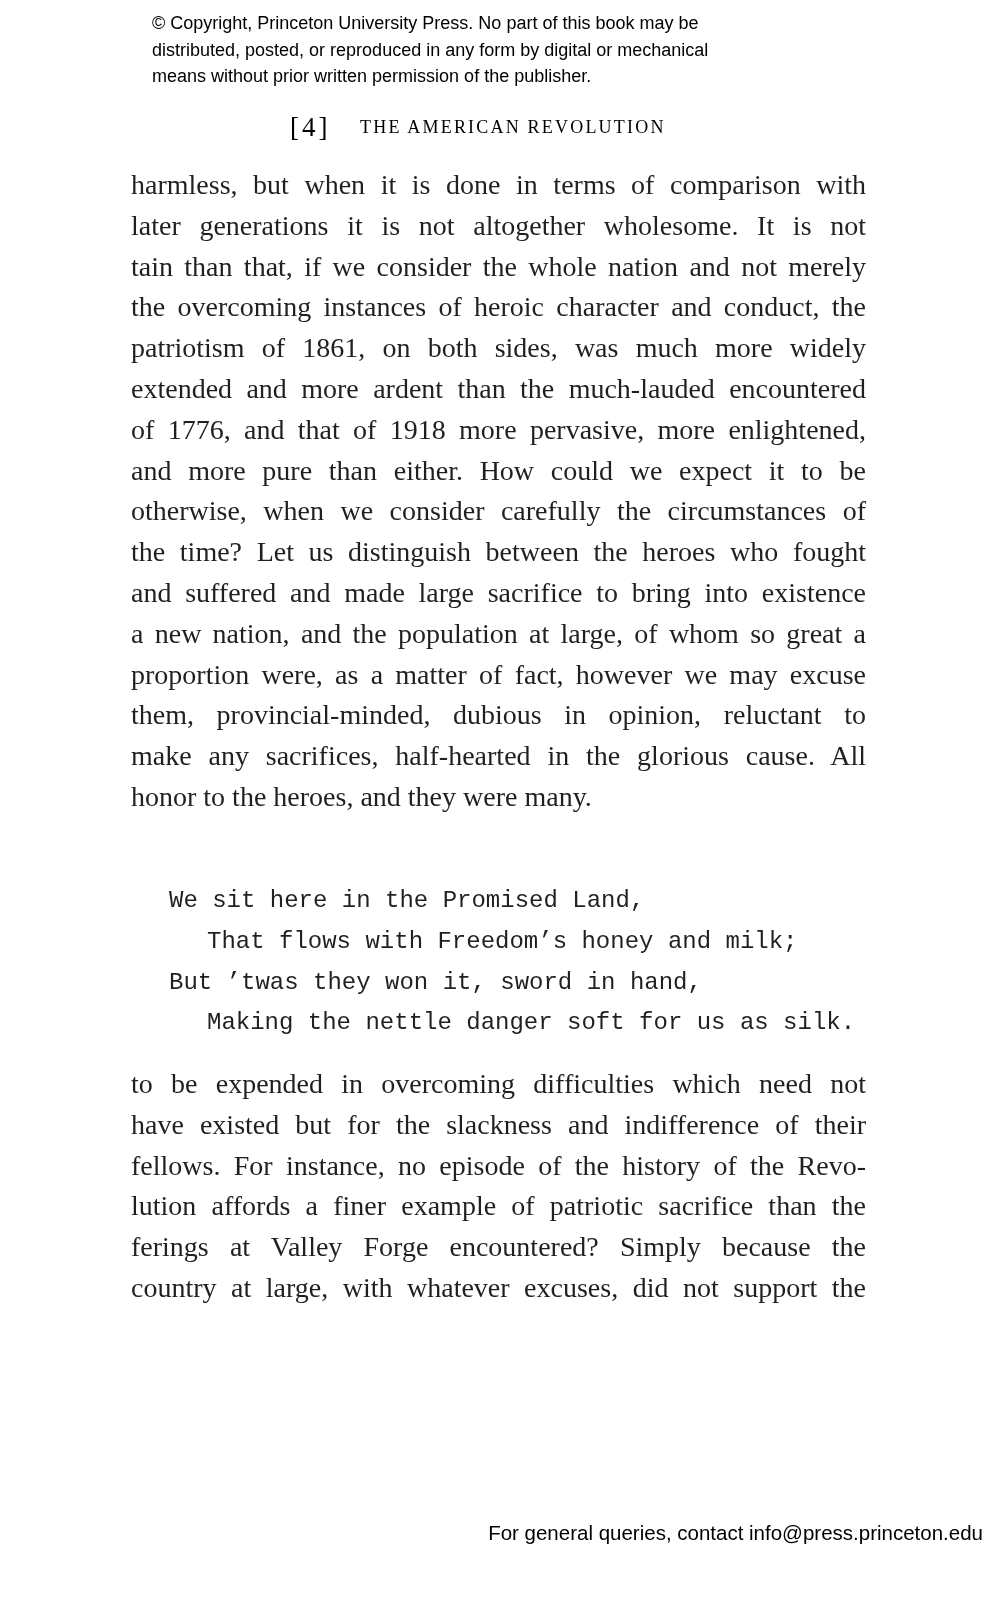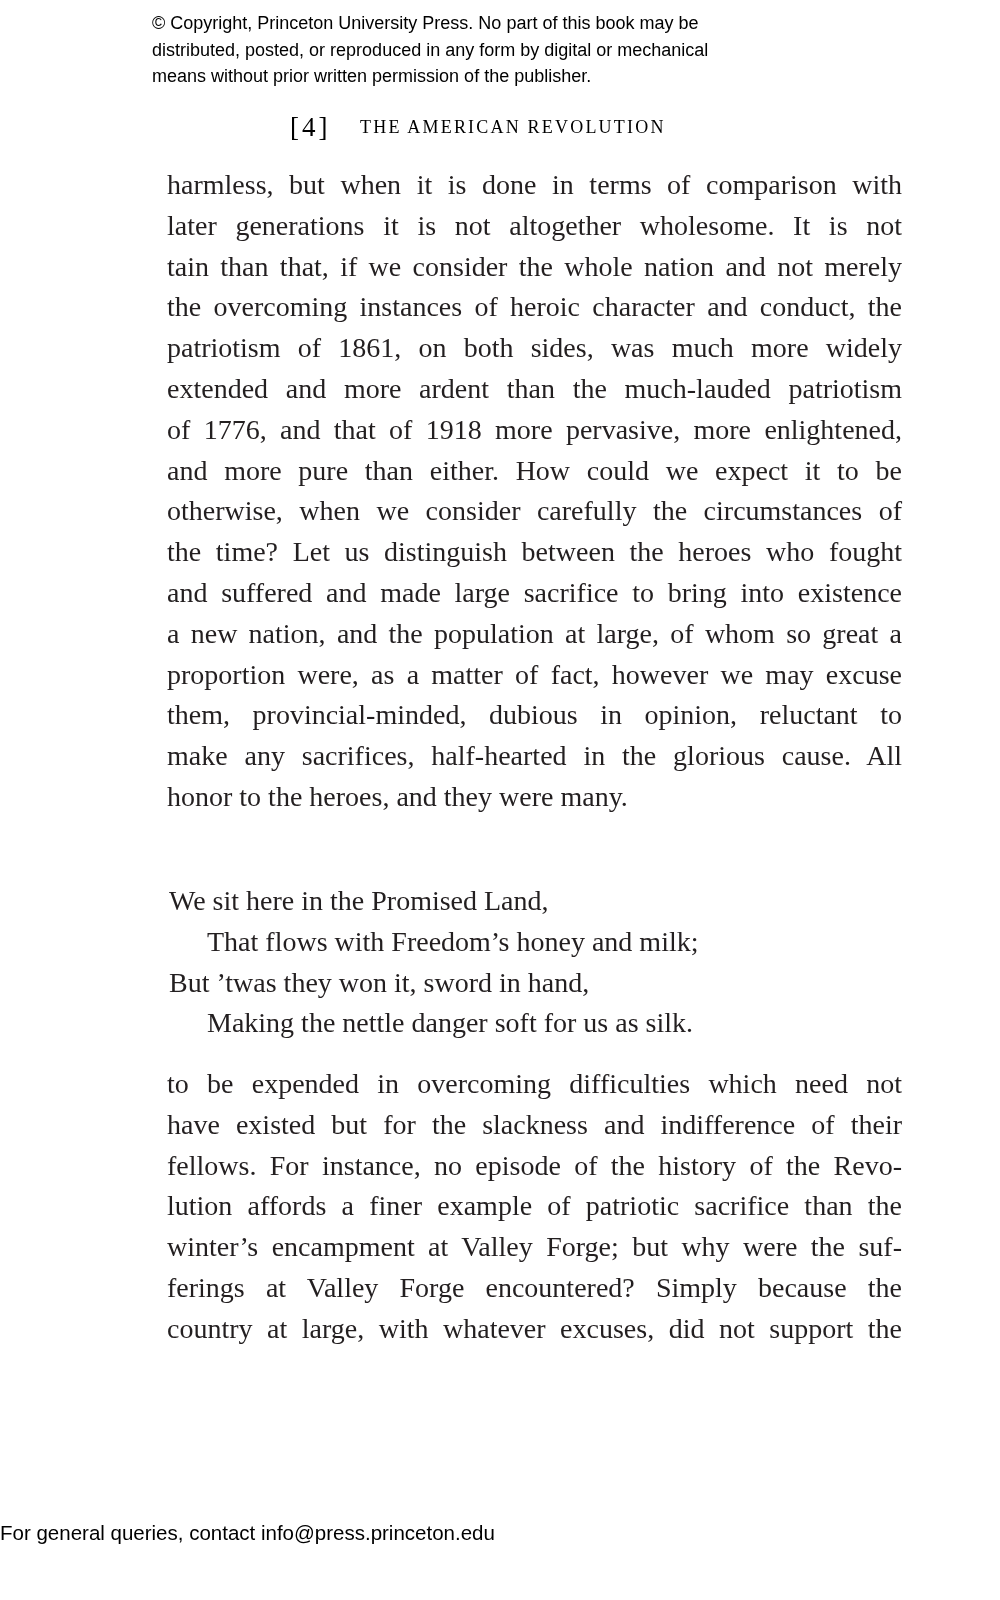--- a/index.html
+++ b/index.html
@@ -50,57 +50,56 @@
       top: -3px;
     }
     .body-text {
       position: absolute;
       left: 131px;
       width: 735px;
       font-family: "Liberation Serif", serif;
       font-size: 28px;
       line-height: 40.8px;
       color: #231f20;
-      margin-left: 36px;
     }
     .body-text .line {
       display: block;
       height: 40.8px;
       white-space: nowrap;
       text-align: justify;
       text-align-last: justify;
     }
     .body-text .line.last {
       text-align-last: left;
     }
     .para-1 { top: 165px; }
     .para-2 { top: 1064px; }
     .verse {
       position: absolute;
       left: 169px;
       top: 881px;
-      font-family: Liberation Serif, serif;
-      font-size: 28px;
+      font-family: Liberation Mono, monospace;
+      font-size: 24px;
       line-height: 40.8px;
       color: #231f20;
     }
     .verse .vline {
       display: block;
       height: 40.8px;
       white-space: nowrap;
     }
     .verse .vline.indent {
       padding-left: 38px;
     }
     .footer {
       position: absolute;
       left: 0;
       width: 983px;
       top: 1521px;
-      text-align: left;
+      text-align: right;
       font-family: "Liberation Sans", sans-serif;
       font-size: 20.5px;
       color: #000000;
     }
   </style>
 </head>
 <body>
 
 <div class="copyright">
   <div>© Copyright, Princeton University Press. No part of this book may be</div>
@@ -112,21 +111,21 @@
   <span class="page-num">[4]</span>
   <span class="running-title">The American Revolution</span>
 </div>
 
 <div class="body-text para-1">
   <span class="line">harmless, but when it is done in terms of comparison with</span>
   <span class="line">later generations it is not altogether wholesome. It is not</span>
   <span class="line">tain than that, if we consider the whole nation and not merely</span>
   <span class="line">the overcoming instances of heroic character and conduct, the</span>
   <span class="line">patriotism of 1861, on both sides, was much more widely</span>
-  <span class="line">extended and more ardent than the much-lauded patriotism</span>
+  <span class="line">extended and more ardent than the much-lauded encountered</span>
   <span class="line">of 1776, and that of 1918 more pervasive, more enlightened,</span>
   <span class="line">and more pure than either. How could we expect it to be</span>
   <span class="line">otherwise, when we consider carefully the circumstances of</span>
   <span class="line">the time? Let us distinguish between the heroes who fought</span>
   <span class="line">and suffered and made large sacrifice to bring into existence</span>
   <span class="line">a new nation, and the population at large, of whom so great a</span>
   <span class="line">proportion were, as a matter of fact, however we may excuse</span>
   <span class="line">them, provincial-minded, dubious in opinion, reluctant to</span>
   <span class="line">make any sacrifices, half-hearted in the glorious cause. All</span>
   <span class="line last">honor to the heroes, and they were many.</span>
@@ -137,18 +136,17 @@
   <span class="vline indent">That flows with Freedom’s honey and milk;</span>
   <span class="vline">But ’twas they won it, sword in hand,</span>
   <span class="vline indent">Making the nettle danger soft for us as silk.</span>
 </div>
 
 <div class="body-text para-2">
   <span class="line">to be expended in overcoming difficulties which need not</span>
   <span class="line">have existed but for the slackness and indifference of their</span>
   <span class="line">fellows. For instance, no episode of the history of the Revo-</span>
   <span class="line">lution affords a finer example of patriotic sacrifice than the</span>
-  <span class="line">winter’s encampment at Valley Forge; but why were the suf-</span>
   <span class="line">ferings at Valley Forge encountered? Simply because the</span>
   <span class="line">country at large, with whatever excuses, did not support the</span>
 </div>
 
 <div class="footer">For general queries, contact info@press.princeton.edu</div>
 
 </body></html>

